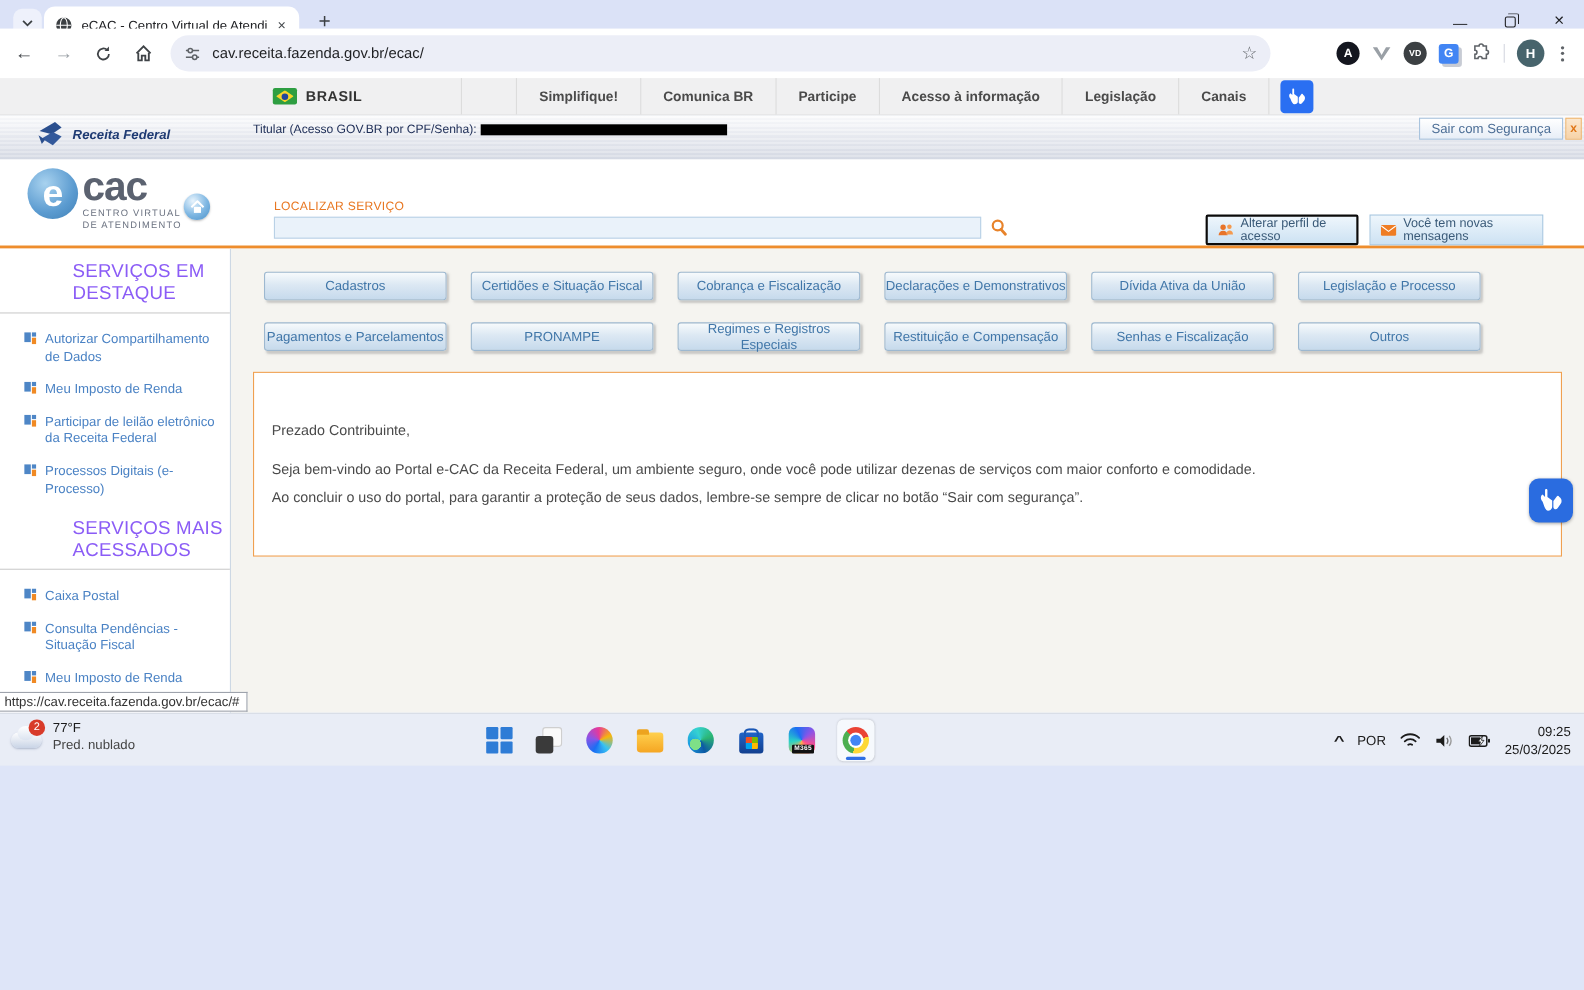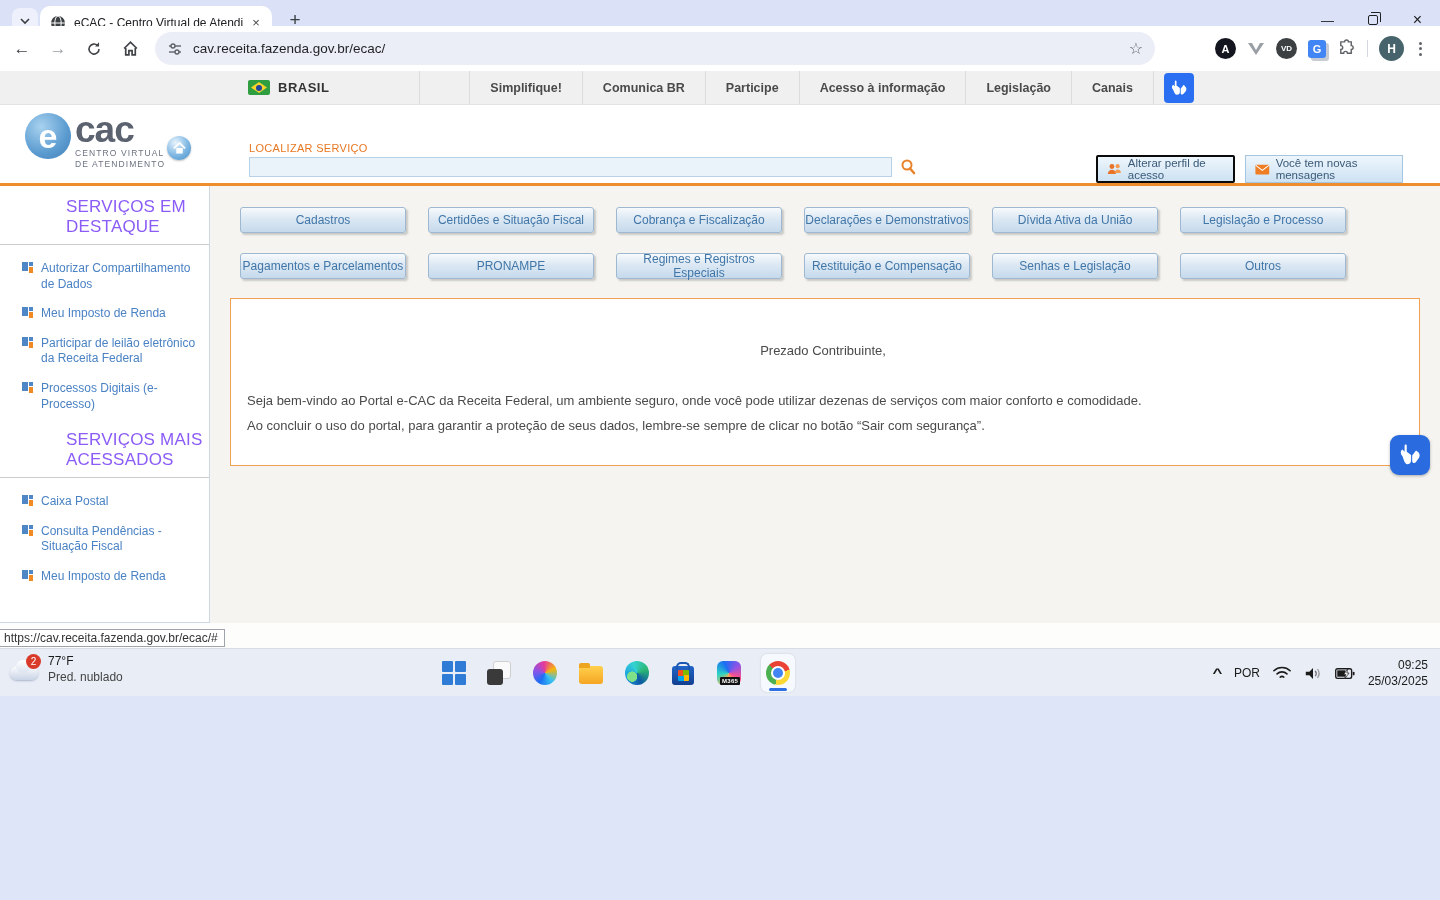--- a/index.html
+++ b/index.html
@@ -80,21 +80,21 @@
   .sidebar { width:210px; background:#fff; border-right:1px solid #cdd8e4; border-bottom:1px solid #cdd8e4; padding-top:11px; }
   .side-title { font-size:17px; color:#8b5cf6; padding:0 0 7px 22px; letter-spacing:.2px;margin-left:44px; }
   .side-rule { border:none; border-top:1px solid #ccc; }
   .side-list { list-style:none; padding:2px 10px 18px 22px; }
   .side-item { display:flex; gap:8px; margin-top:14px; font-size:12px; color:#4a82c4; line-height:1.3; }
   .side-item svg { flex:0 0 11px; margin-top:1px; }
   .main { flex:1; background:#f5f4f0; }
   .cat-grid { display:grid; grid-template-columns:repeat(6,166px); gap:20px 22px; padding:21px 0 0 30px; }
   .cat-btn { height:26px; display:flex; align-items:center; justify-content:center; font-size:12px; color:#4076a8; background:linear-gradient(180deg,#f7fafc 0%,#dcE8f3 45%,#c6daec 100%); border:1px solid #9db8d0; border-radius:3px; box-shadow:2px 2px 2px rgba(120,120,120,.35); text-align:center; }
   .welcome-box { margin:19px 20px 0 20px; height:168px; background:#fff; border:1px solid #f0a050; padding:44px 20px 0 16px; font-size:13px; color:#4a4a4a; }
-  .welcome-box .greet { margin-bottom:35px;text-align:center; }
+  .welcome-box .greet { margin-bottom:21px; }
   .welcome-box .l1 { margin-bottom:10px; }
   .below { height:175px; background:#fdfdfb; }
 
   .vlibras-btn { position:absolute; right:10px; top:364px; width:40px; height:40px; border-radius:9px; background:#2a6ce0; display:flex; align-items:center; justify-content:center; box-shadow:0 1px 3px rgba(0,0,0,.3); }
   .status-bubble { position:absolute; left:0; bottom:1px; height:18px; background:#fff; border:1px solid #9ea3ac; border-left:none; font-size:12px; color:#333; display:flex; align-items:center; padding:0 6px 1px 4px; }
 
   
   .taskbar { position:relative; height:48px; background:#e9edf6; border-top:1px solid #d7dce6; }
   .weather { position:absolute; left:8px; top:5px; display:flex; align-items:center; gap:6px; }
   .cloud { position:relative; width:34px; height:24px; }
@@ -228,20 +228,36 @@
         <span class="gov-link" style="border-right:1px solid #dcdcdc;">Canais</span>
       </div>
       <div class="gov-libras">
         <svg width="20" height="20" viewBox="0 0 24 24">
           <path d="M5 14c-2-2-2-5 0-6l2 2V4c0-1.5 2-1.5 2 0v5l4 3v5c0 2-1.5 3-3.5 3S6.5 18 5 14z" fill="#fff"></path>
           <path d="M19 10c2 1 2.5 4 1 6l-2.5 3c-1 1.5-3.5 1-3.5-1v-5l3-4c.7-.9 1.3-.4 2 1z" fill="#fff"></path>
         </svg>
       </div>
     </div>
 
+    <div class="rf-band">
+      <div class="rf-logo">
+        <svg width="26" height="24" viewBox="0 0 26 24">
+          <path d="M2 9 16 1l6 5-9 6z" fill="#2b4f8e"></path>
+          <path d="M4 16l10-6 8 4-8 8z" fill="#33599b"></path>
+          <path d="M1 13l6 4-3 4z" fill="#2b4f8e"></path>
+        </svg>
+        <span class="rf-logo-text">Receita Federal</span>
+      </div>
+      <div class="titular">
+        <span>Titular (Acesso GOV.BR por CPF/Senha):</span>
+        <span class="redacted"></span>
+      </div>
+      <div class="logout-btn">Sair com Segurança</div>
+      <div class="logout-x">x</div>
+    </div>
 
     <div class="ecac-row">
       <div class="ecac-logo">
         <div class="ecac-e">e</div>
         <div class="ecac-right">
           <div class="ecac-cac">cac</div>
           <div class="ecac-sub">
             <div>CENTRO VIRTUAL</div>
             <div>DE ATENDIMENTO</div>
           </div>
@@ -354,21 +370,21 @@
           <div class="cat-btn">Cadastros</div>
           <div class="cat-btn">Certidões e Situação Fiscal</div>
           <div class="cat-btn">Cobrança e Fiscalização</div>
           <div class="cat-btn">Declarações e Demonstrativos</div>
           <div class="cat-btn">Dívida Ativa da União</div>
           <div class="cat-btn">Legislação e Processo</div>
           <div class="cat-btn">Pagamentos e Parcelamentos</div>
           <div class="cat-btn">PRONAMPE</div>
           <div class="cat-btn">Regimes e Registros Especiais</div>
           <div class="cat-btn">Restituição e Compensação</div>
-          <div class="cat-btn">Senhas e Legislação</div>
+          <div class="cat-btn">Senhas e Fiscalização</div>
           <div class="cat-btn">Outros</div>
         </div>
         <div class="welcome-box">
           <p class="greet">Prezado Contribuinte,</p>
           <p class="l1">Seja bem-vindo ao Portal e-CAC da Receita Federal, um ambiente seguro, onde você pode utilizar dezenas de serviços com maior conforto e comodidade.</p>
           <p>Ao concluir o uso do portal, para garantir a proteção de seus dados, lembre-se sempre de clicar no botão “Sair com segurança”.</p>
         </div>
       </div>
     </div>
     <div class="below"></div>

